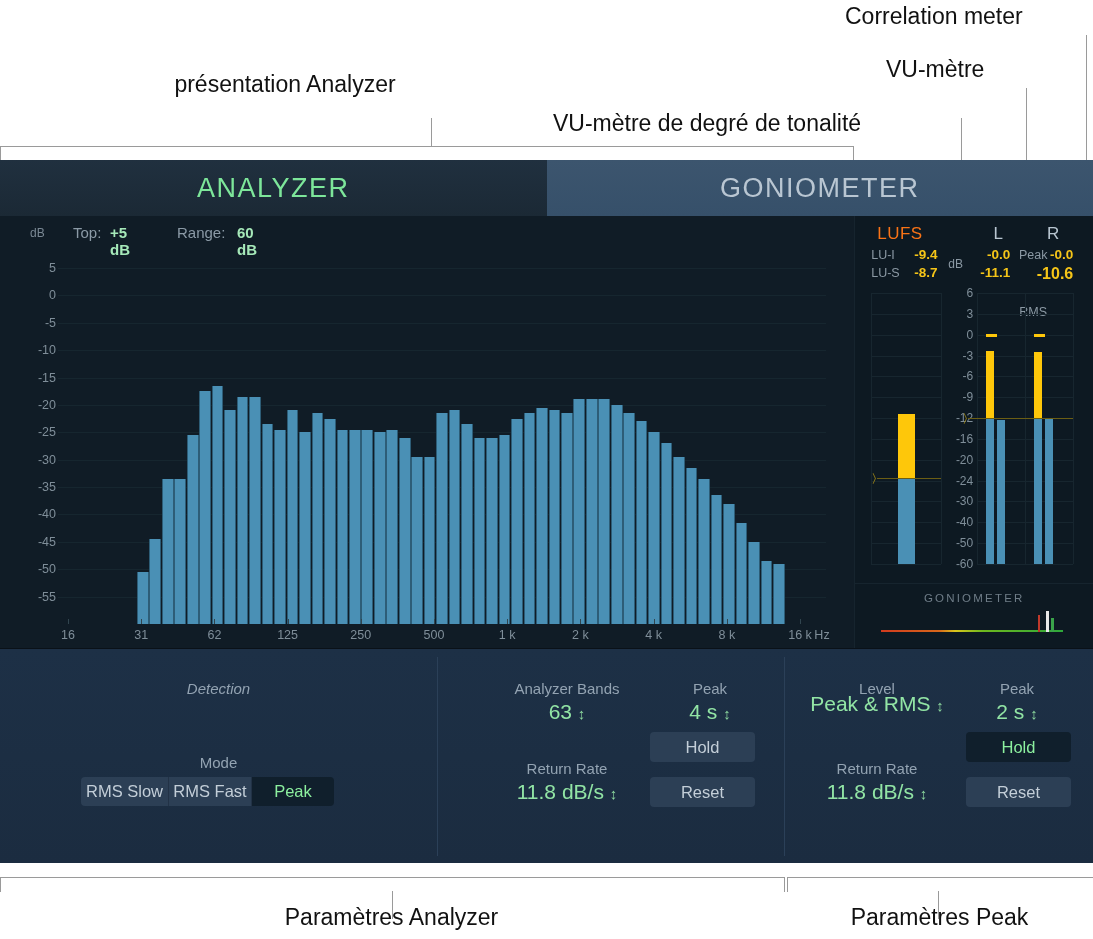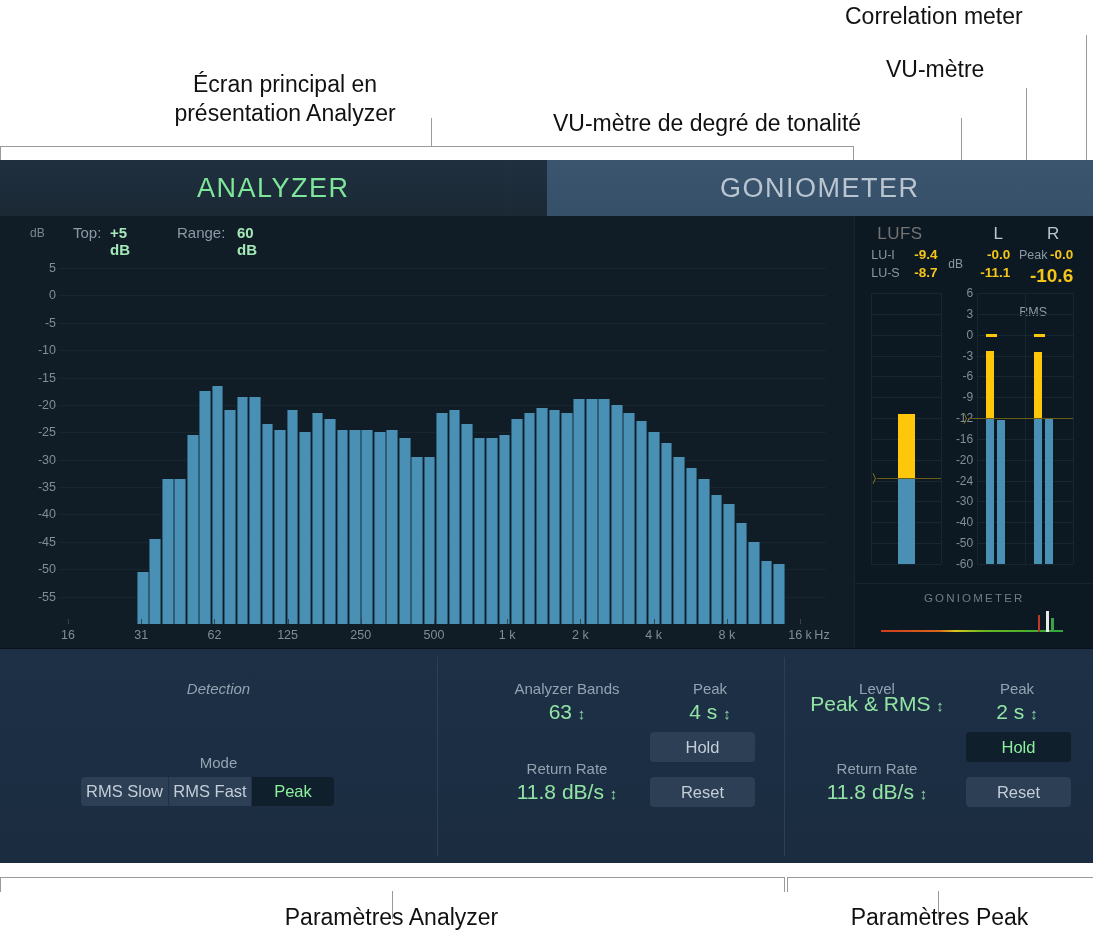--- a/index.html
+++ b/index.html
@@ -33,34 +33,34 @@
   .topline .rv{position:absolute;left:237px;color:#a6e9b9;font-weight:bold;}
 
   .ygrid{position:absolute;left:0;right:0;height:1px;background:#16262f;}
   .ylab{position:absolute;left:0;width:56px;text-align:right;font-size:12.5px;color:#7f8e99;transform:translateY(-50%);}
   .xlab{position:absolute;bottom:6px;font-size:12.5px;color:#7f8e99;transform:translateX(-50%);}
   .xtick{position:absolute;bottom:24px;width:1px;height:5px;background:#31454f;}
   .bar{position:absolute;background:#4a90b5;border-left:1px solid #2d5d77;border-right:1px solid #2d5d77;box-sizing:border-box;}
 
   
   .meters{position:relative;width:238px;height:432px;background:#0d1922;border-left:1px solid #16242e;}
-  .m-lufs{position:absolute;left:22px;top:8px;font-size:17px;color:#737373;letter-spacing:.5px;}
+  .m-lufs{position:absolute;left:22px;top:8px;font-size:17px;color:#f97316;letter-spacing:.5px;}
   .m-lui-l{position:absolute;left:16px;top:32px;font-size:12.5px;color:#8b99a4;}
   .m-lui-v{position:absolute;left:59px;top:31px;font-size:13.5px;color:#f5c518;font-weight:bold;}
   .m-lus-l{position:absolute;left:16px;top:50px;font-size:12.5px;color:#8b99a4;}
   .m-lus-v{position:absolute;left:59px;top:49px;font-size:13.5px;color:#f5c518;font-weight:bold;}
   .m-dbl{position:absolute;left:93px;top:41px;font-size:12px;color:#8b99a4;}
   .m-L{position:absolute;left:126px;top:8px;width:34px;text-align:center;font-size:17px;color:#b8c6d1;}
   .m-R{position:absolute;left:181px;top:8px;width:34px;text-align:center;font-size:17px;color:#b8c6d1;}
   .m-pk-l{position:absolute;left:109px;top:31px;width:46px;text-align:right;font-size:13.5px;color:#f5c518;font-weight:bold;}
   .m-pk-c{position:absolute;left:158px;top:32px;width:40px;text-align:center;font-size:12.5px;color:#8b99a4;}
   .m-pk-r{position:absolute;left:166px;top:31px;width:52px;text-align:right;font-size:13.5px;color:#f5c518;font-weight:bold;}
   .m-rm-l{position:absolute;left:105px;top:49px;width:50px;text-align:right;font-size:13.5px;color:#f5c518;font-weight:bold;}
   .m-rm-c{position:absolute;left:158px;top:50px;width:40px;text-align:center;font-size:12.5px;color:#8b99a4;margin-top:39px;}
-  .m-rm-r{position:absolute;left:166px;top:49px;width:52px;text-align:right;font-size:19px;color:#f5c518;font-weight:bold;}
+  .m-rm-r{position:absolute;left:166px;top:49px;width:52px;text-align:right;font-size:16px;color:#f5c518;font-weight:bold;}
 
   .m-grid{position:absolute;height:1px;background:#17262f;}
   .m-slab{position:absolute;width:30px;text-align:right;font-size:12px;color:#7f8e99;transform:translateY(-50%);}
   .m-vline{position:absolute;width:1px;background:#17262f;}
   .mb-blue{position:absolute;background:#4a90b5;}
   .mb-yellow{position:absolute;background:#fec70a;}
   .thr-line{position:absolute;height:1px;background:#6b5e14;}
   .thr-arrow{position:absolute;font-size:12px;color:#8d7a1a;line-height:1;}
 
   .corr-wrap{position:absolute;left:0;bottom:0;width:238px;height:64px;background:#0d1922;border-top:1px solid #16242e;}
@@ -81,21 +81,20 @@
   .val .car{font-size:15px;color:#8ad59c;}
   .btn{position:absolute;display:flex;align-items:center;justify-content:center;background:#2c3f55;border-radius:4px;font-size:16.5px;color:#c3ced8;cursor:pointer;}
   .btn.on{background:#101f2c;color:#8cf09f;}
 </style>
 </head>
 <body>
 
 <div class="page">
 
   <div class="callout-label" style="left:140px;top:70px;width:290px;text-align:center;">
-    <div>Écran principal en</div>
     <div>présentation Analyzer</div>
   </div>
   <div class="callout-label" style="left:553px;top:109px;">VU-mètre de degré de tonalité</div>
   <div class="callout-label" style="left:886px;top:55px;">VU-mètre</div>
   <div class="callout-label" style="left:845px;top:2px;">Correlation meter</div>
 
   <div class="bracket" style="left:0;top:146px;width:852px;height:14px;"></div>
   <div class="tick" style="left:431px;top:118px;height:29px;"></div>
   <div class="tick" style="left:961px;top:118px;height:42px;"></div>
   <div class="vline" style="left:1026px;top:88px;height:72px;"></div>

